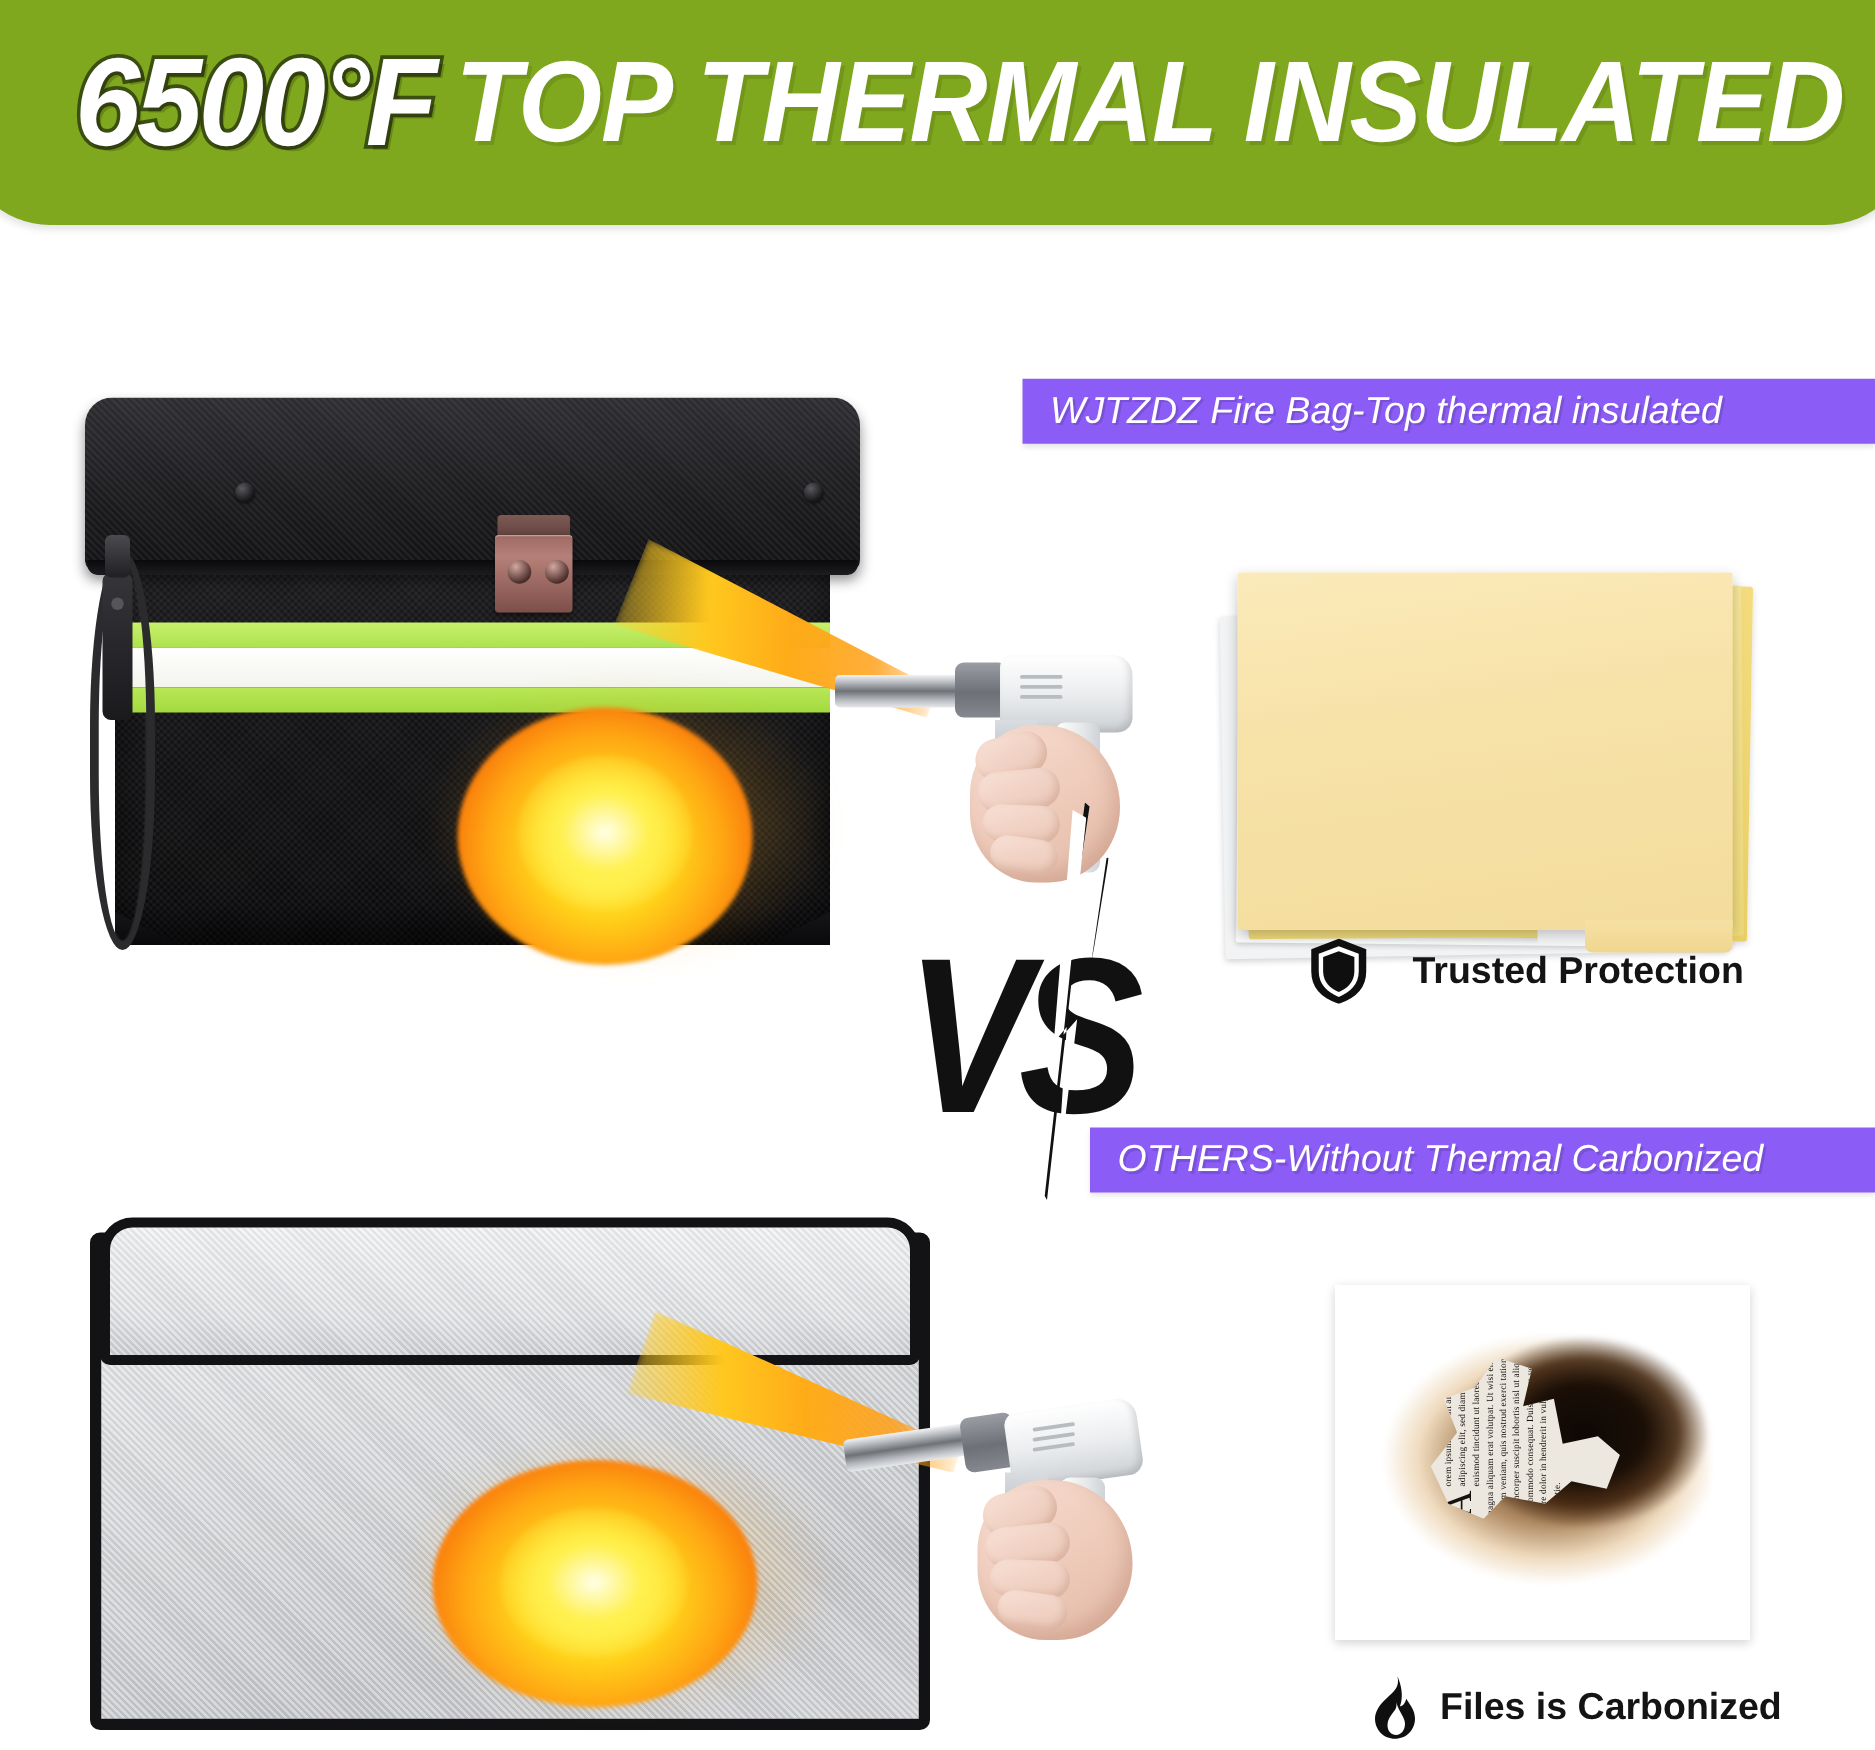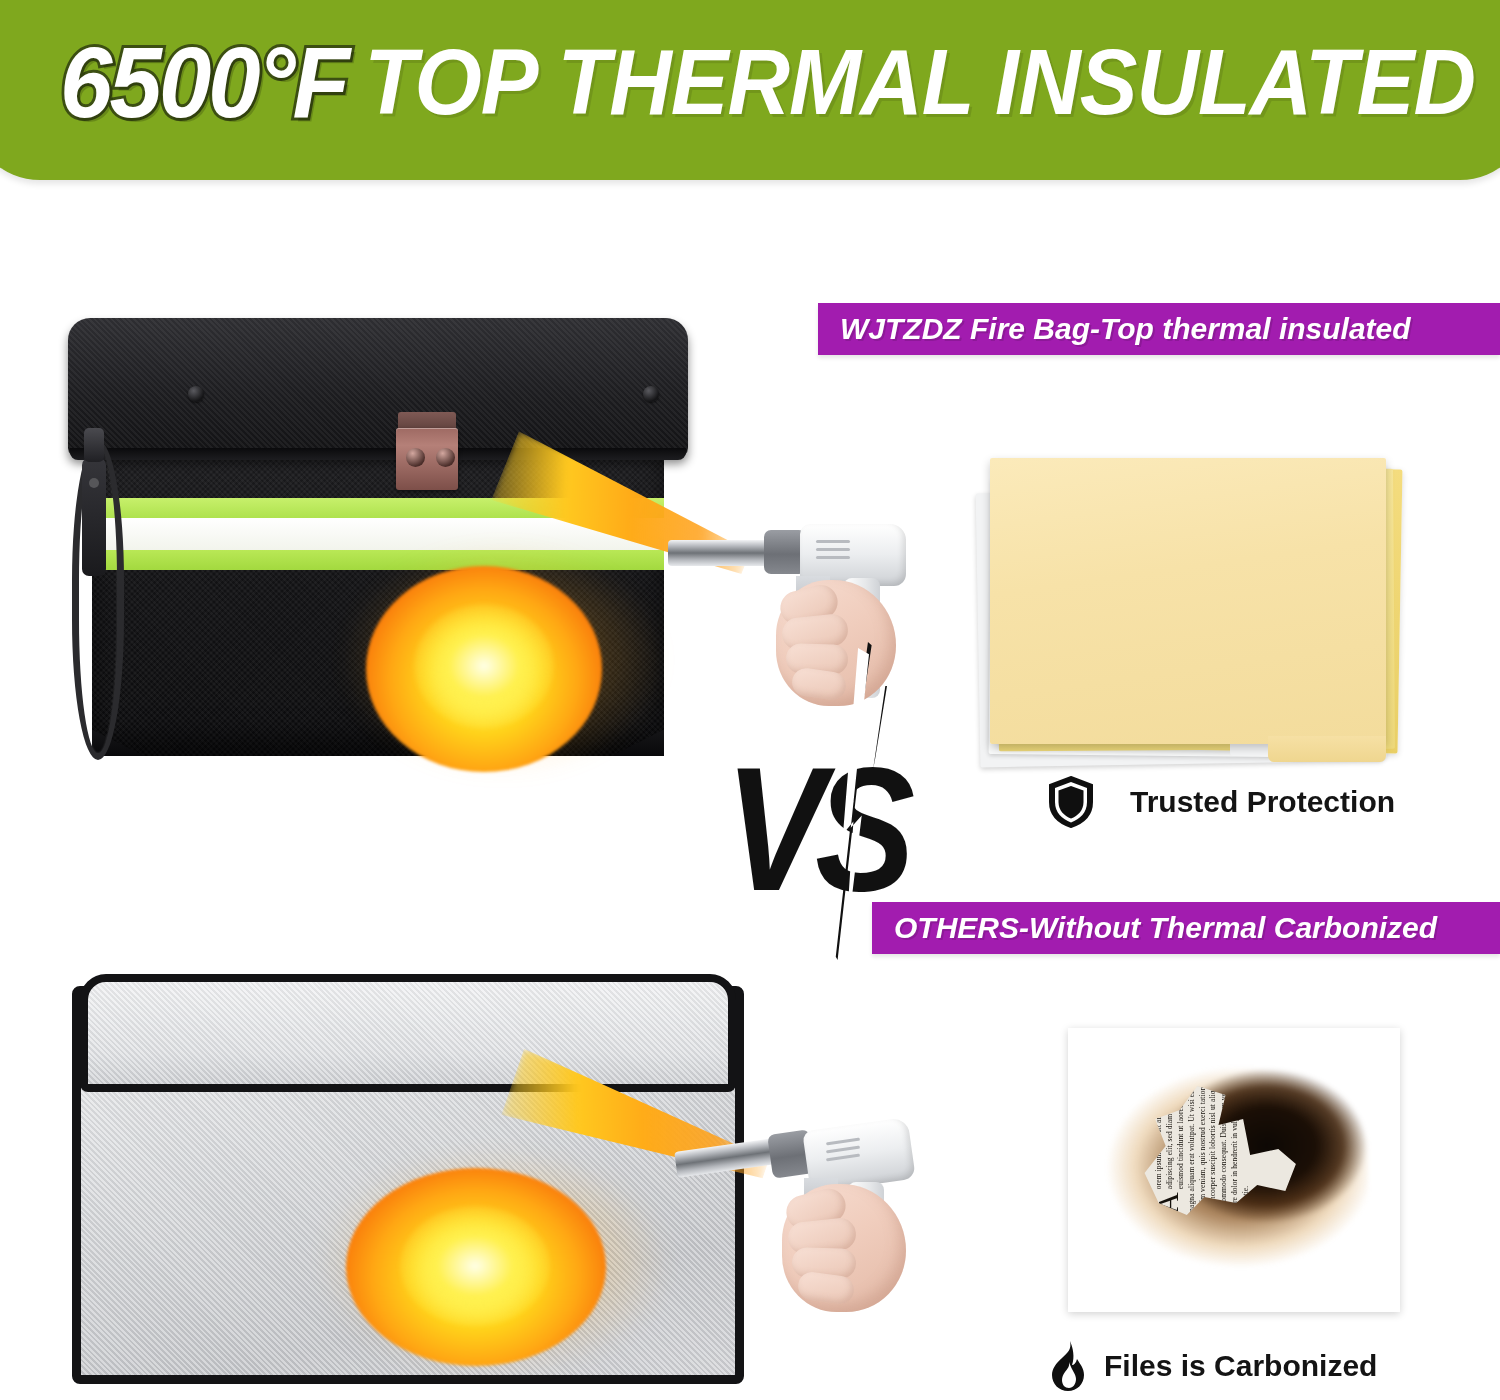--- a/index.html
+++ b/index.html
@@ -37,23 +37,23 @@
   }
   .header-rest{
     font-weight:700; font-style:italic; font-size:92px;
     color:#ffffff; letter-spacing:-1px;
     text-shadow:3px 3px 0 rgba(0,0,0,.10);
   }
 
   
   .badge{
     position:absolute;
-    background:#a21caf;
+    background:#8b5cf6;
     color:#ffffff;
-    font-weight:700; font-size:30px; font-style:italic;
+    font-weight:400; font-size:30px; font-style:italic;
     display:flex; align-items:center;
     padding:0 22px;
     white-space:nowrap;
     text-shadow:2px 2px 0 rgba(0,0,0,.13);
     box-shadow:0 3px 4px rgba(0,0,0,.10);
   }
   #badge-top   { left:818px; top:303px; width:682px; height:52px; }
   #badge-bottom{ left:872px; top:902px; width:628px; height:52px; }
 
   
@@ -324,22 +324,22 @@
     transform:rotate(-90deg); transform-origin:50% 50%;
     font-family:"Liberation Serif", serif; font-size:7.5px; line-height:1.45;
     color:#15110c; text-align:left; letter-spacing:.1px;
   }
   .burn-drop{ float:left; font-size:30px; line-height:.78; padding:2px 3px 0 0;
               font-family:"Liberation Serif", serif; }
 
   
   .caption{ position:absolute; display:flex; align-items:center; gap:16px; }
   .caption-label{ font-size:30px; font-weight:700; color:#141414; white-space:nowrap; }
-  #caption-trusted{ left:1048px; top:776px;gap:36px; }
-  #caption-carbon { left:1048px; top:1340px; }
+  #caption-trusted{ left:1048px; top:751px;gap:36px; }
+  #caption-carbon { left:1096px; top:1340px; }
   .shield-icon svg, .flame-icon svg{ display:block; }
 </style>
 </head>
 <body>
 
 <div class="header-banner"></div>
 <div class="header-title">
   <span class="header-temp">6500°F</span>
   <span class="header-rest">TOP THERMAL INSULATED</span>
 </div>

